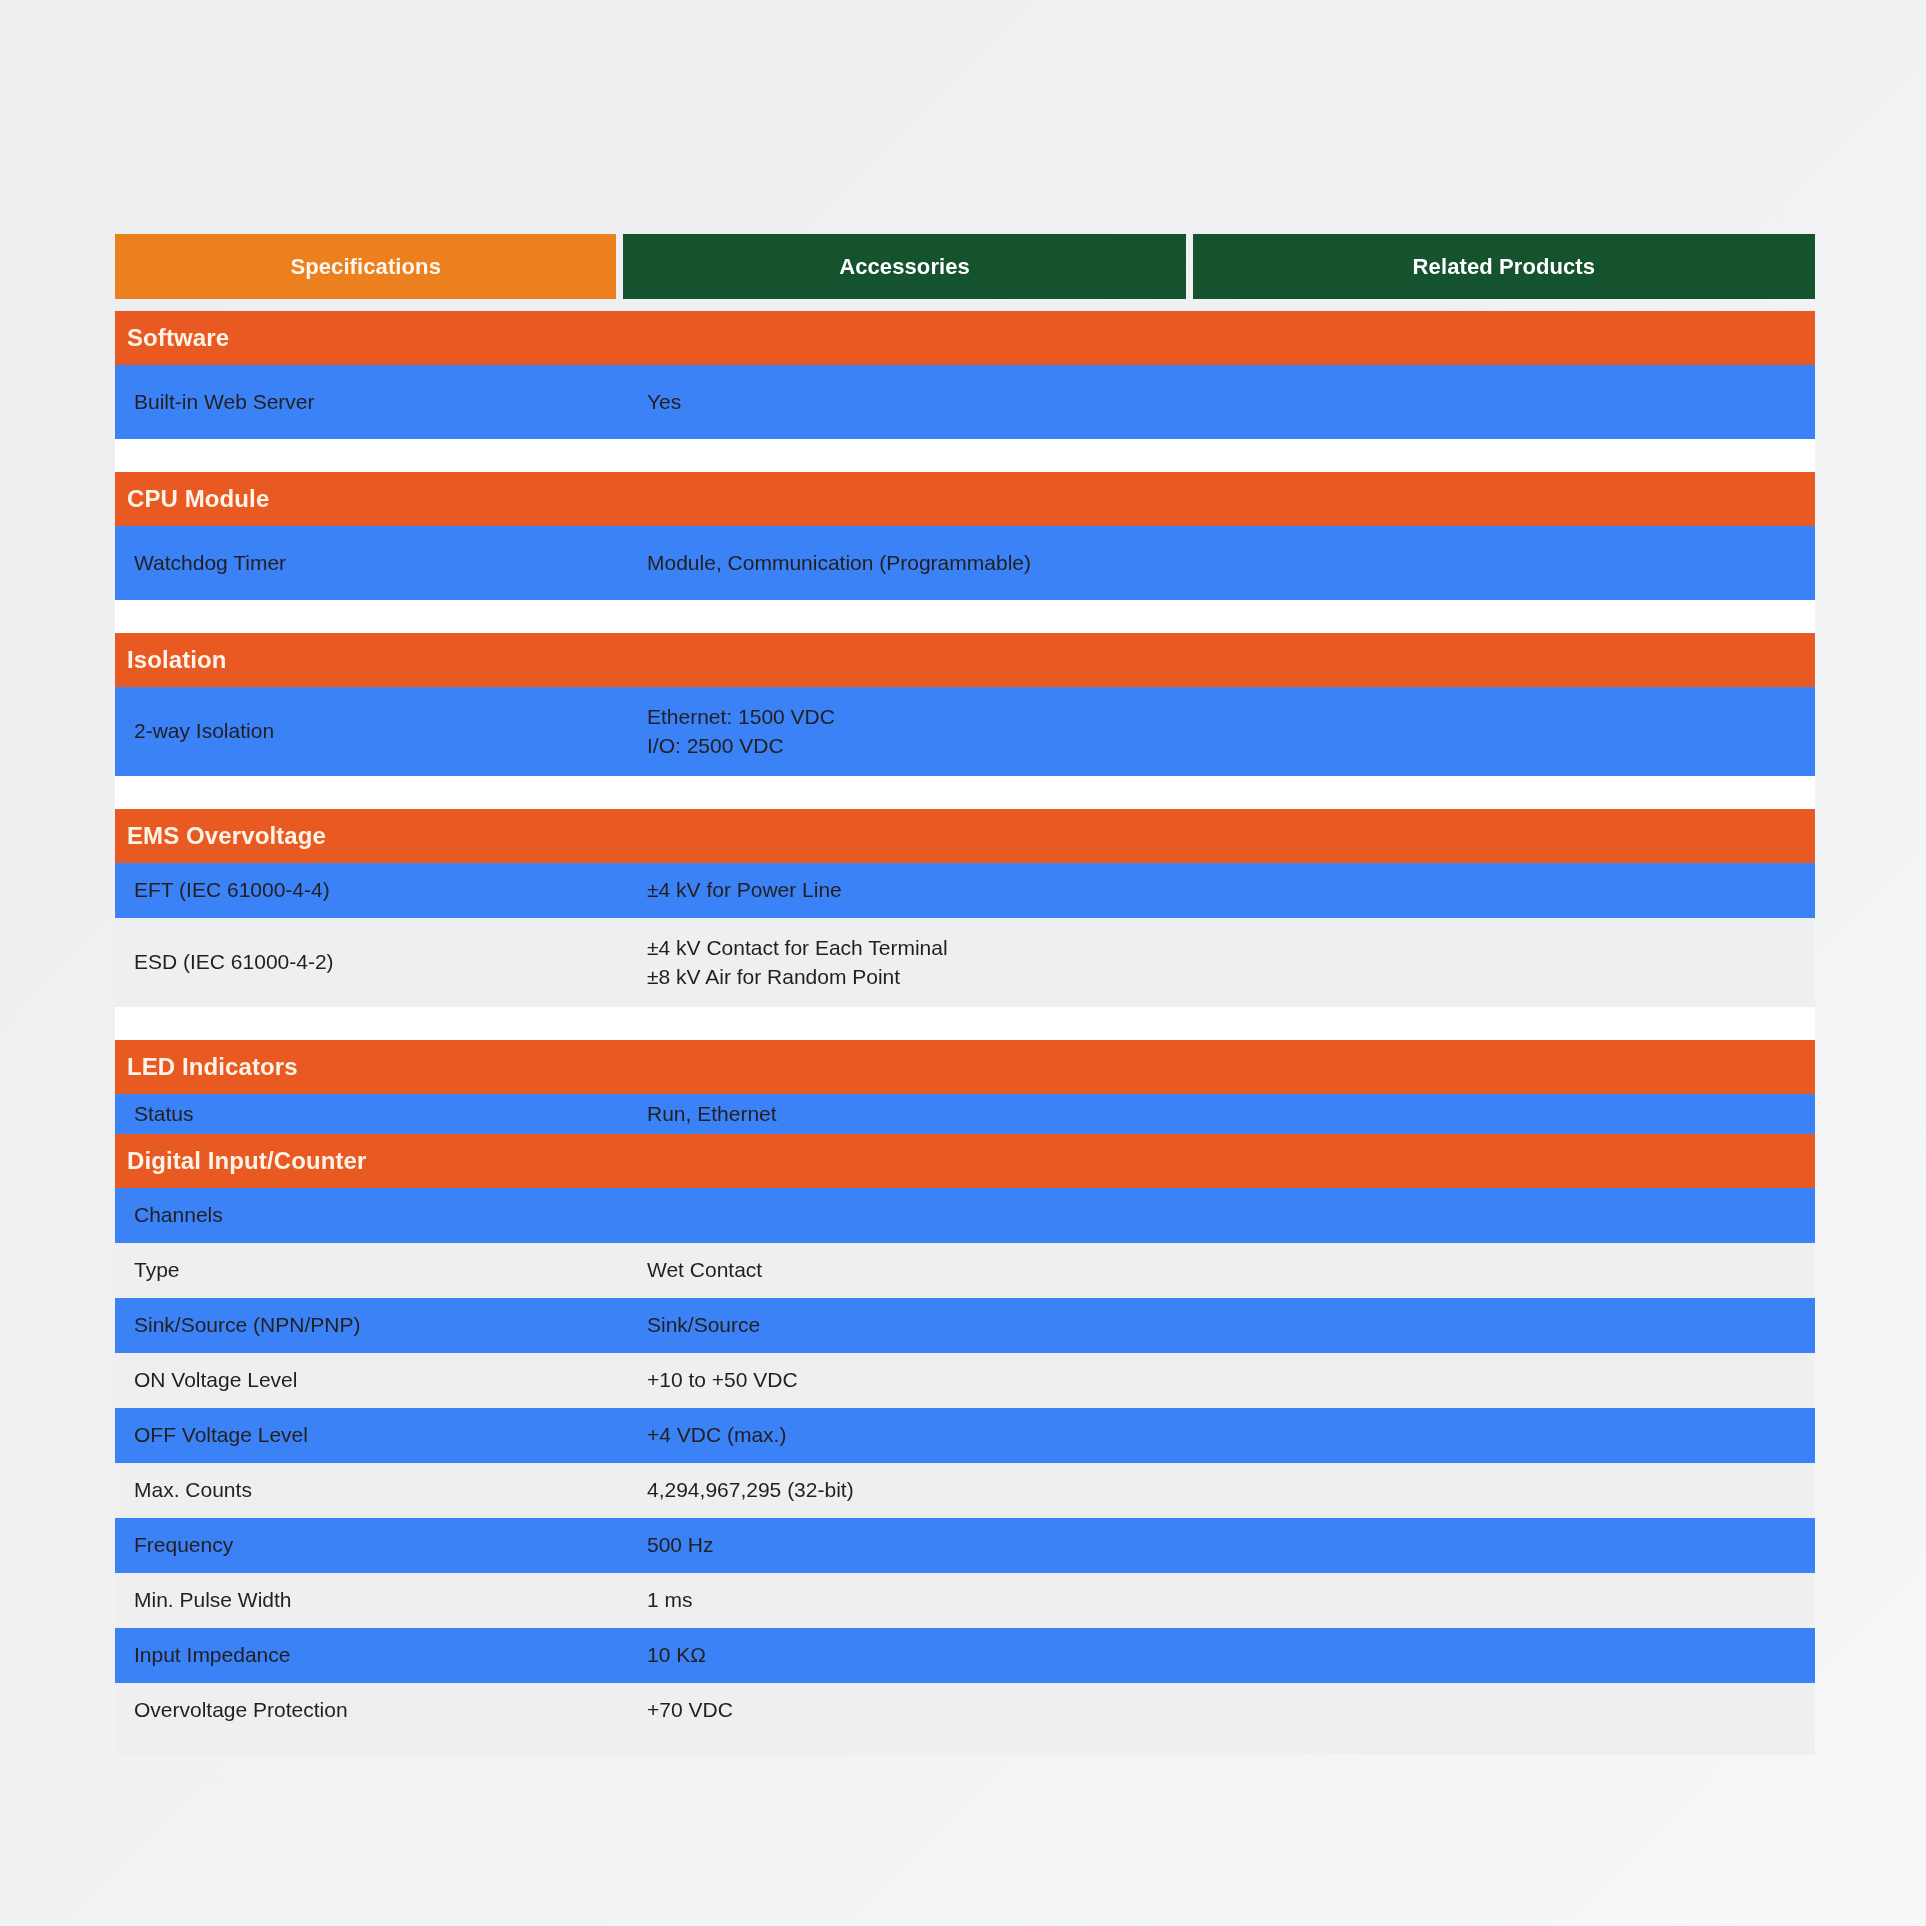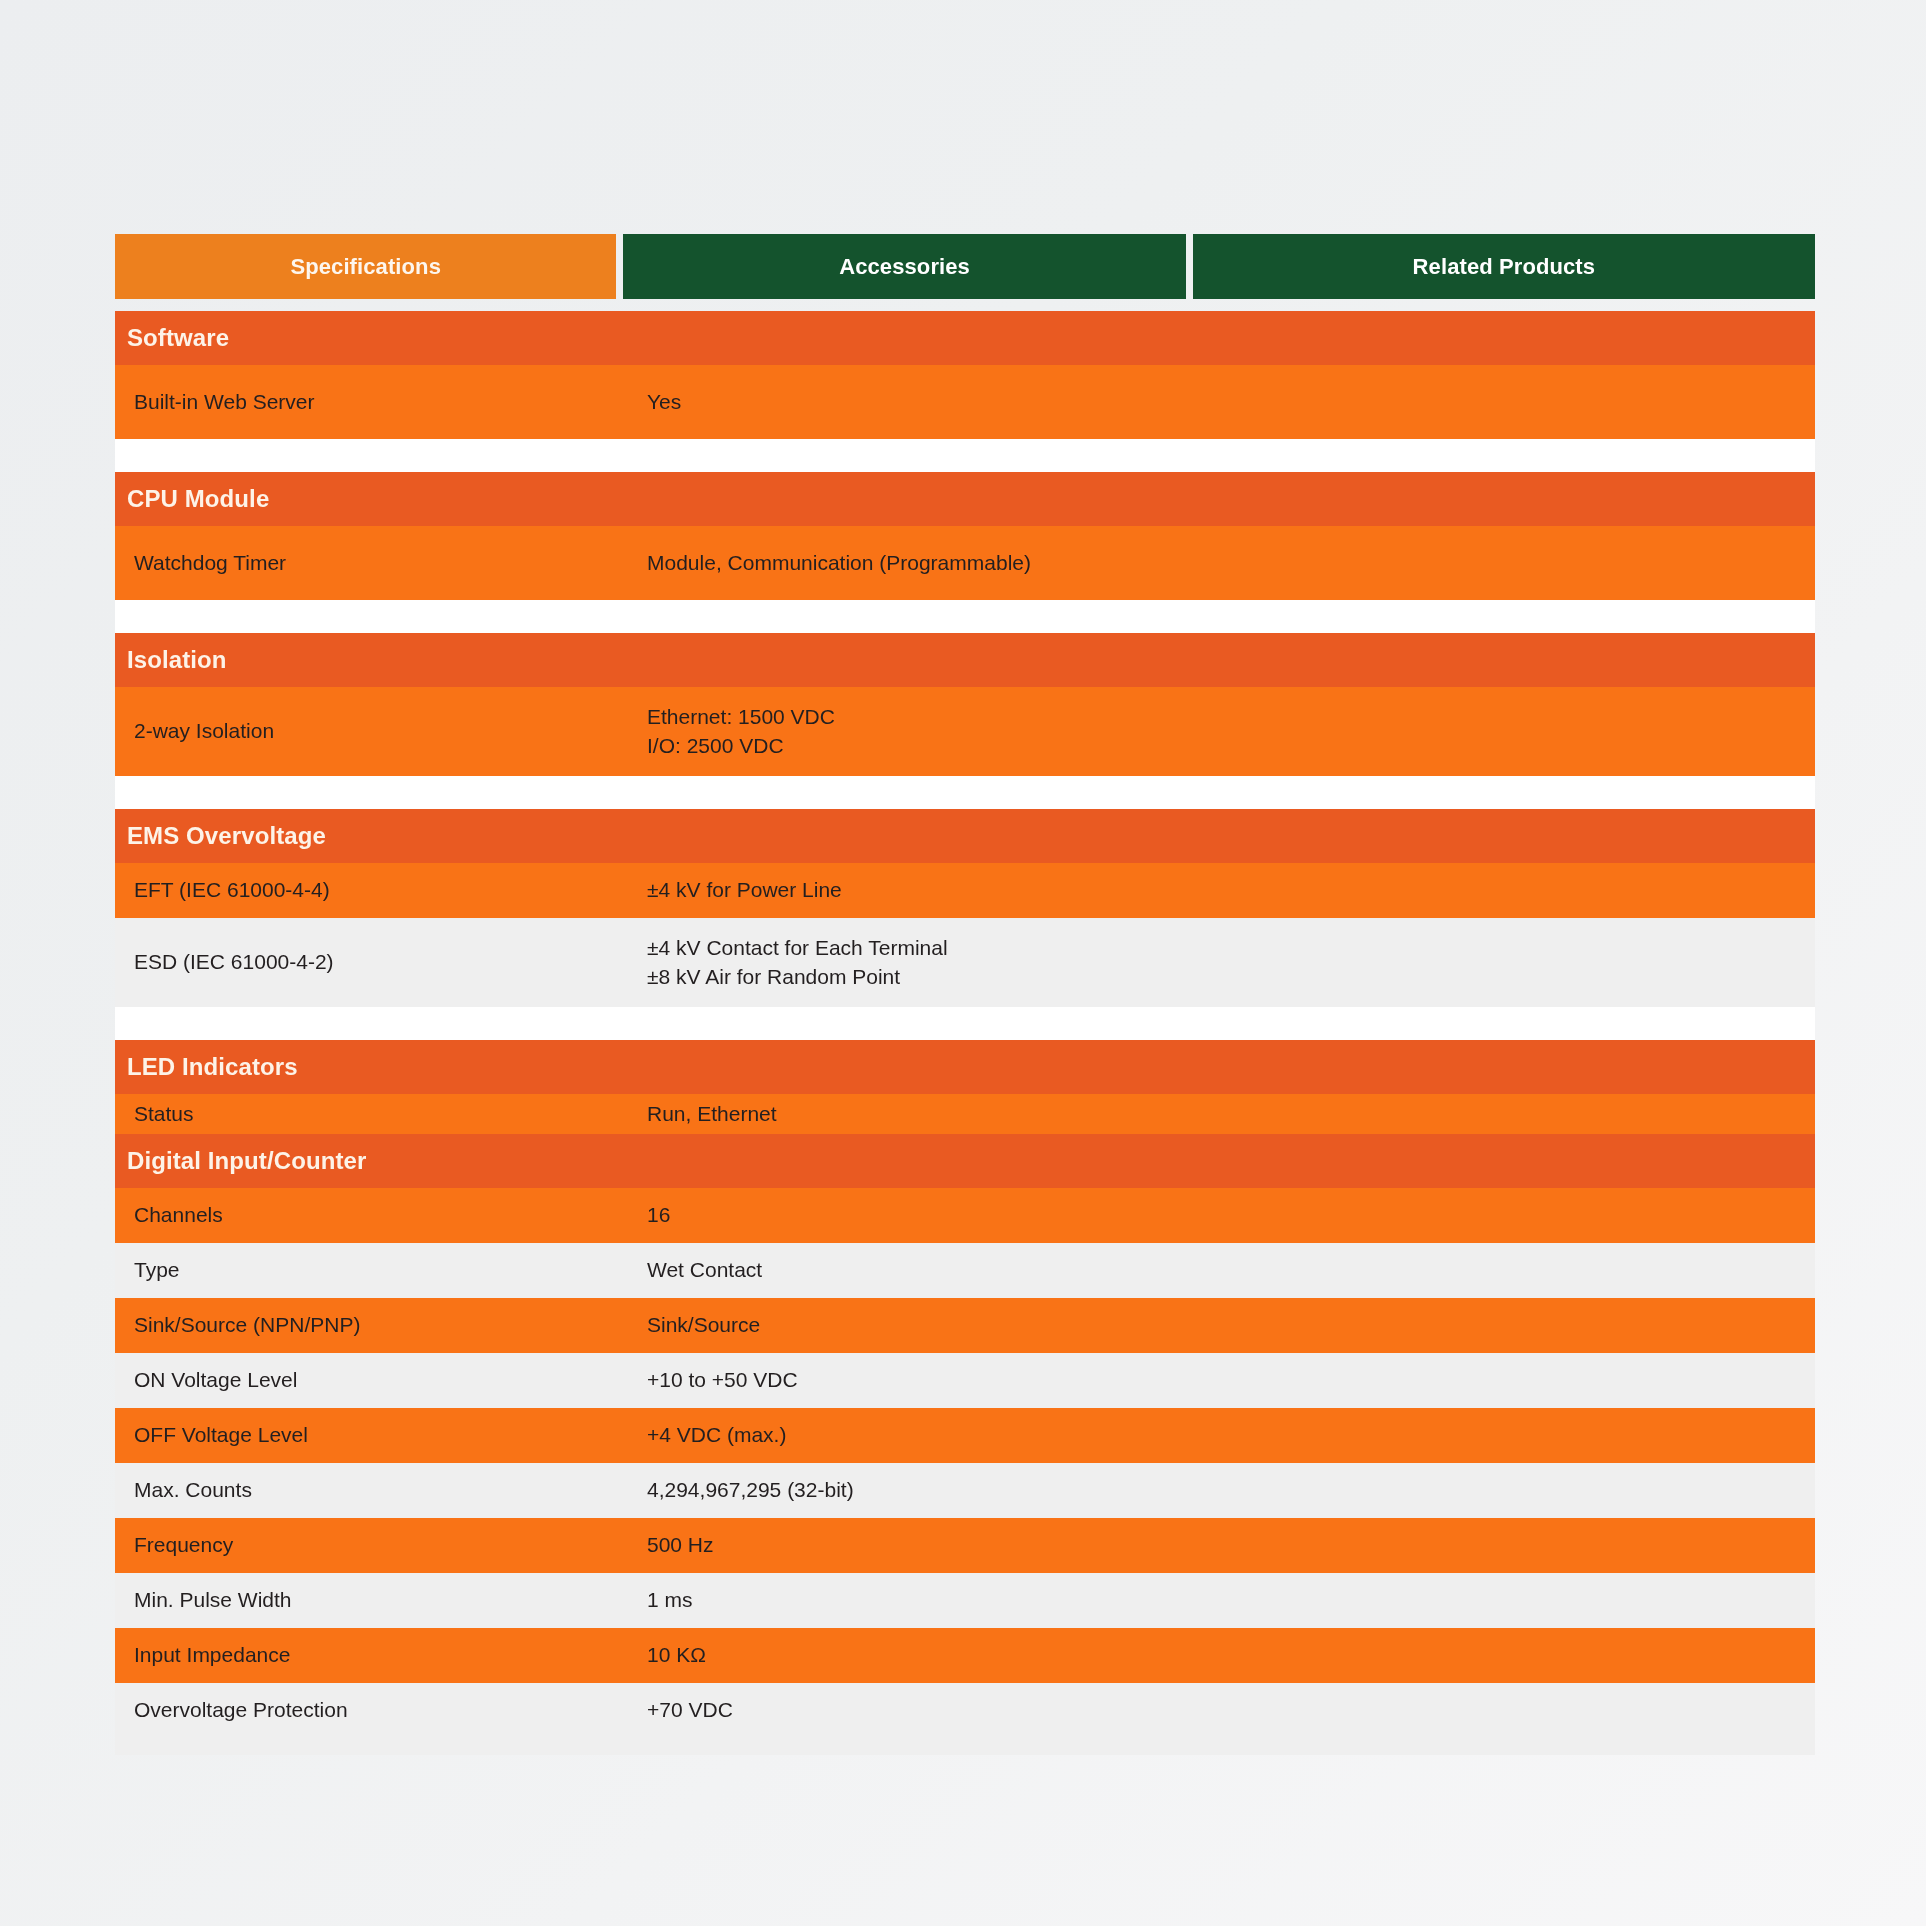--- a/index.html
+++ b/index.html
@@ -77,21 +77,21 @@
 
   .row {
     display: flex;
     align-items: center;
     box-sizing: border-box;
     padding-left: 19px;
     min-height: 55px;
     font-size: 21px;
     color: #231f20;
   }
-  .row.white { background: #f97316; }
+  .row.white { background: #3b82f6; }
   .row.gray  { background: #efefef; }
 
   .row .label {
     width: 513px;
     flex: none;
     padding-right: 14px;
     box-sizing: border-box;
     line-height: 1.34;
   }
   .row .value {
@@ -158,21 +158,20 @@
         </div>
         <div class="gap-white"></div>
         <div class="section-head">LED Indicators</div>
         <div class="row white compact">
           <div class="label">Status</div>
           <div class="value">Run, Ethernet</div>
         </div>
         <div class="section-head">Digital Input/Counter</div>
         <div class="row white">
           <div class="label">Channels</div>
-          <div class="value">16</div>
         </div>
         <div class="row gray">
           <div class="label">Type</div>
           <div class="value">Wet Contact</div>
         </div>
         <div class="row white">
           <div class="label">Sink/Source (NPN/PNP)</div>
           <div class="value">Sink/Source</div>
         </div>
         <div class="row gray">

